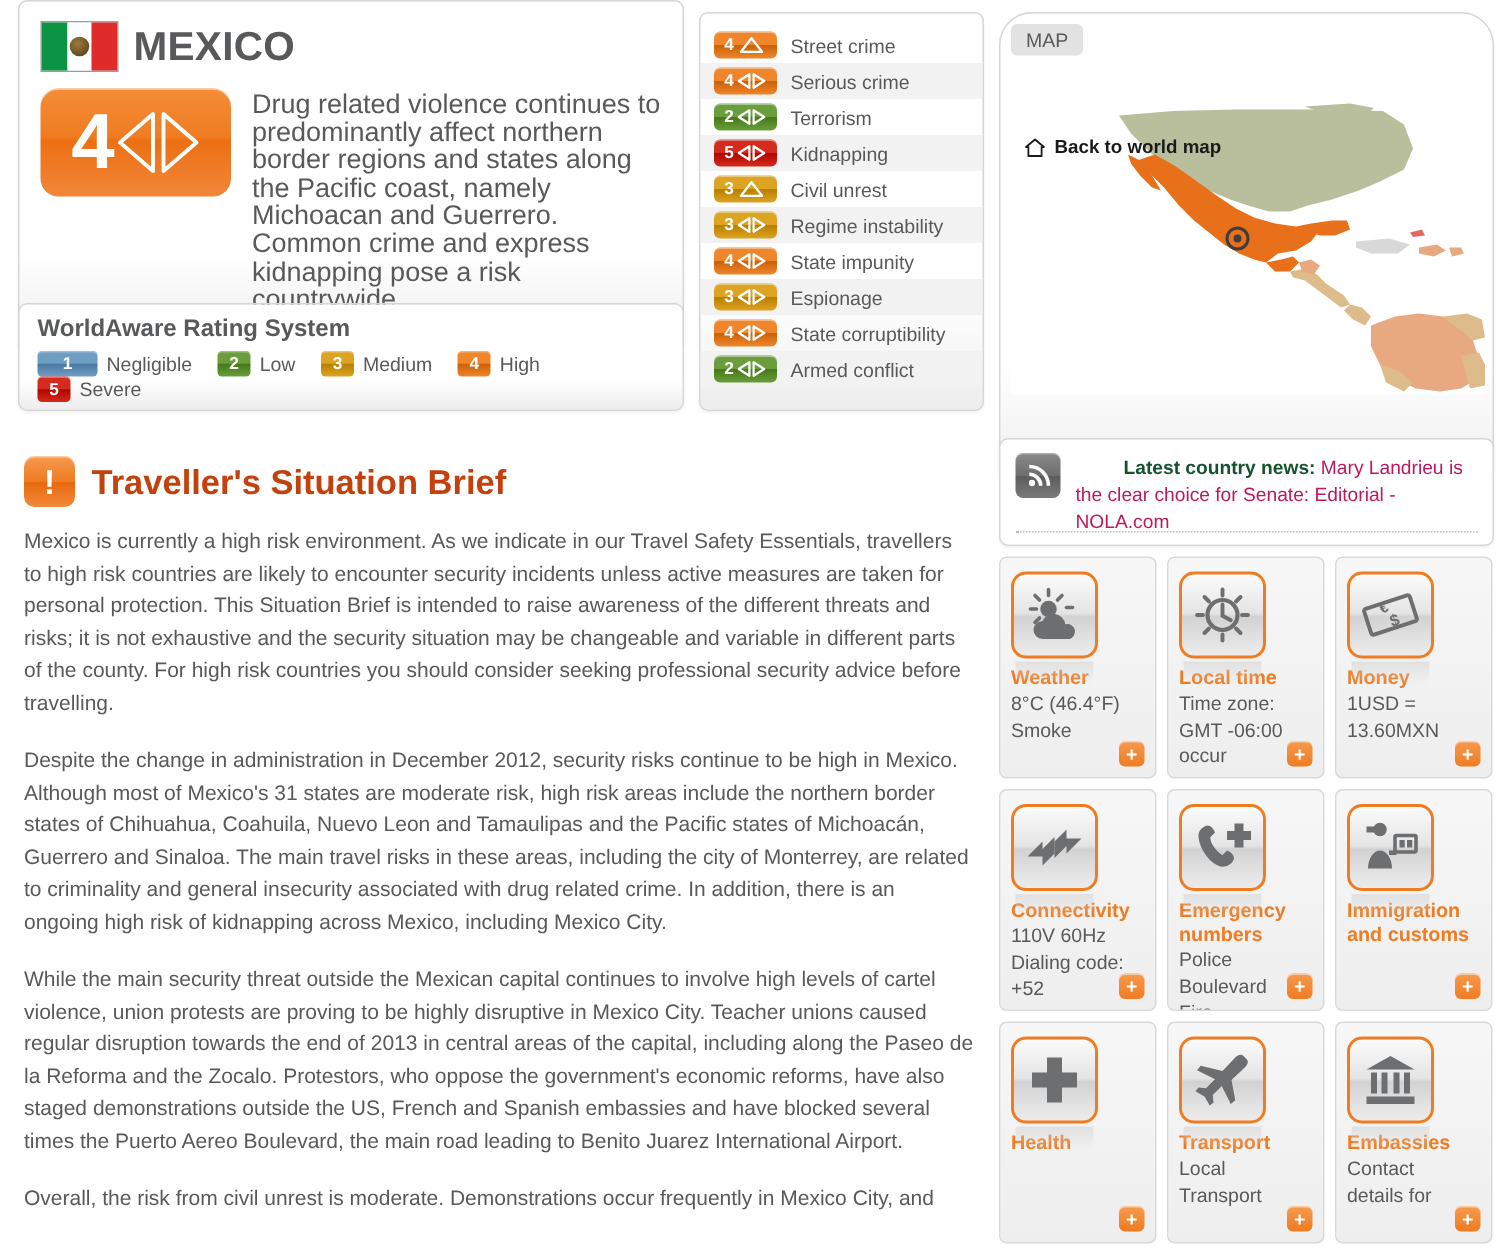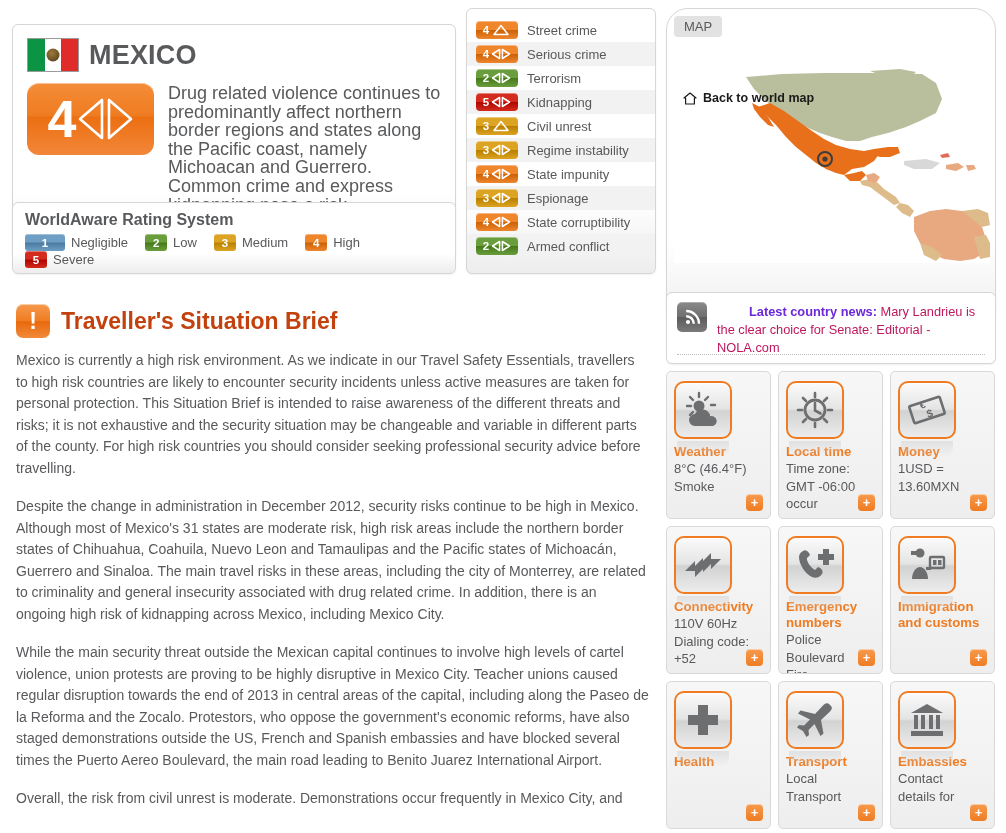--- a/index.html
+++ b/index.html
@@ -21,21 +21,21 @@
     box-shadow: 0 1px 2px rgba(0,0,0,.06);
   }
   .panel-grad {
     background: linear-gradient(to bottom, #ffffff 0%, #ffffff 72%, #ededed 100%);
   }
 
   
   .top-row { position: absolute; left: 0; top: 0; width: 1006px; height: 282px; }
 
   .country-card {
-    position: absolute; left: 12px; top: 24px;
+    position: absolute; left: 12px; top: 0;
     width: 444px; height: 234px;
     padding: 10px 14px 0 14px;
   }
   .country-head { display: flex; align-items: center; gap: 10px; height: 40px; }
   .flag {
     width: 52px; height: 34px; position: relative;
     border: 1px solid #9b9b9b; background: #fff; flex: 0 0 auto;
   }
   .flag .fg { position: absolute; left: 0; top: 0; bottom: 0; width: 33.33%; background: #0b9444; }
   .flag .fw { position: absolute; left: 33.33%; top: 0; bottom: 0; width: 33.34%; background: #ffffff; }
@@ -150,21 +150,21 @@
     padding: 9px 10px 0 10px; margin-bottom: 7px;
   }
   .news-inner { display: flex; gap: 10px; align-items: flex-start; }
   .rss {
     width: 30px; height: 30px; border-radius: 5px; flex: 0 0 auto;
     background: linear-gradient(to bottom, #8a8a8a 0%, #6e6e6e 50%, #5c5c5c 52%, #7a7a7a 100%);
     display: flex; align-items: center; justify-content: center;
     box-shadow: inset 0 1px 0 rgba(255,255,255,.3);
   }
   .news-text { font-size: 12.8px; line-height: 18px; padding-top: 1px; }
-  .news-text b { color: #6d28d9; padding-left: 32px; }
+  .news-text b { color: #14532d; padding-left: 32px; }
   .news-text a { color: #be185d; text-decoration: none; }
   .news-rule {
     position: absolute; left: 10px; right: 10px; bottom: 8px;
     border-top: 1px dotted #bdbdbd; height: 0;
   }
 
   .tiles { display: flex; flex-wrap: wrap; gap: 7px; width: 338px; }
   .tile {
     width: 105px; height: 148px; position: relative;
     background: linear-gradient(to bottom, #f7f7f7 0%, #eeeeee 100%);

